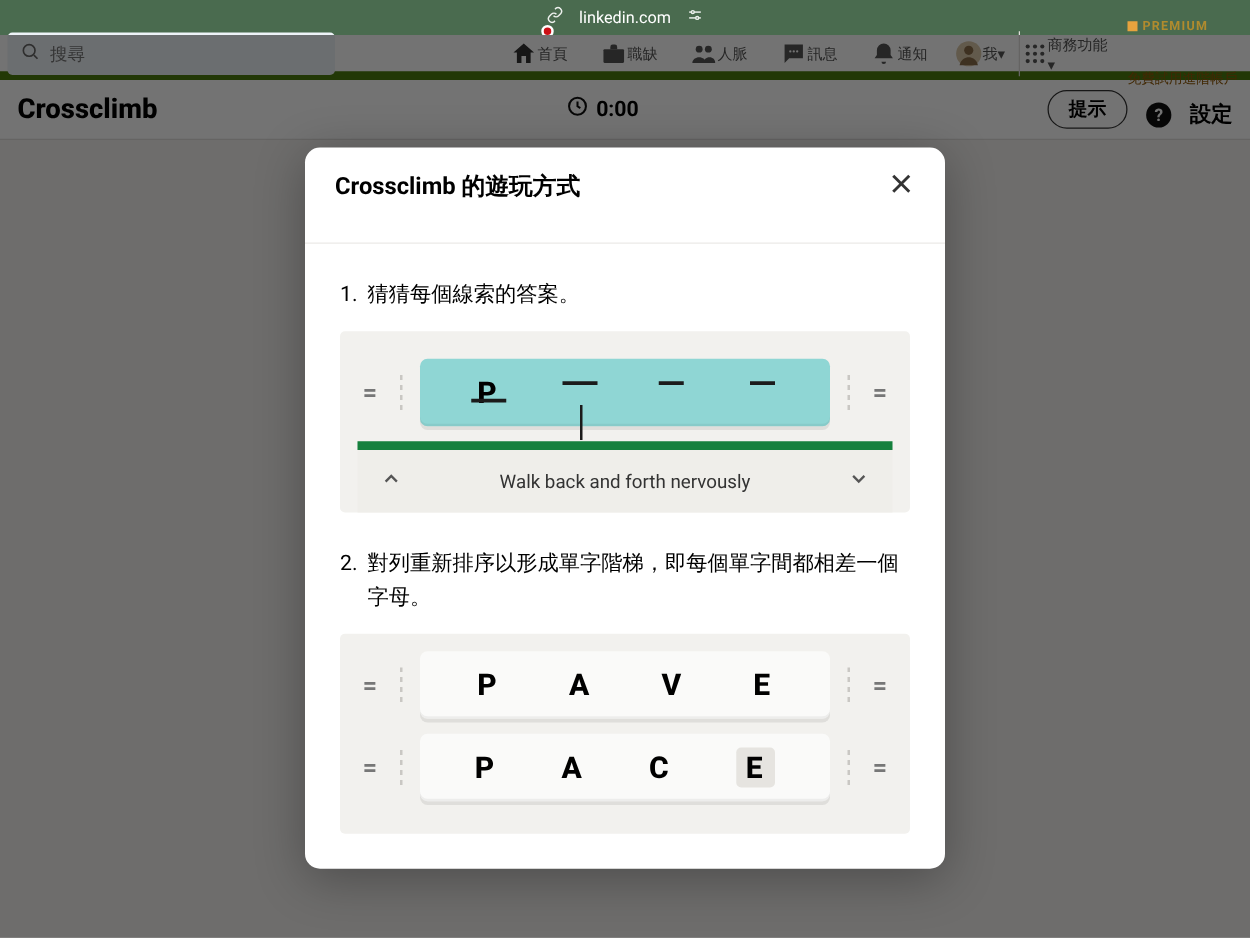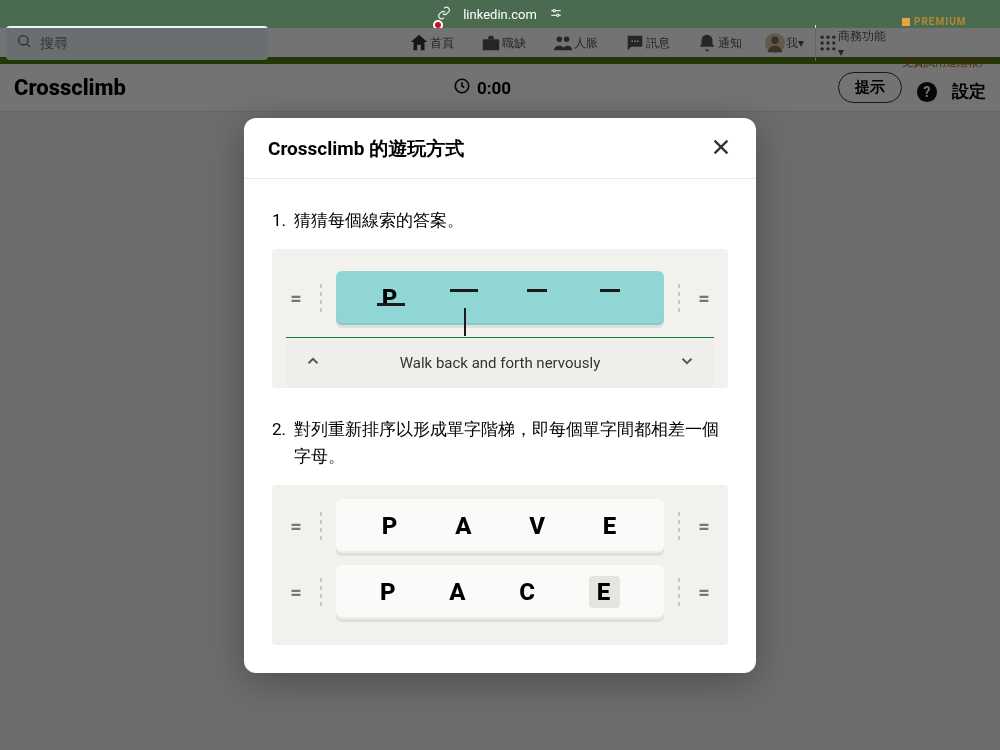--- a/index.html
+++ b/index.html
@@ -72,21 +72,21 @@
     
     top:28px;
   }
   .modal {
     position:absolute; left:50%; top:118px; transform:translateX(-50%);
     width:512px; background:#fff; border-radius:12px; box-shadow:0 8px 40px rgba(0,0,0,.3);
     padding-bottom: 0; overflow:hidden;
   }
   .modal-head {
     display:flex; align-items:center; justify-content:space-between;
-    padding:18px 24px 16px 24px; border-bottom:1px solid #eceae7;
+    padding:18px 24px 32px 24px; border-bottom:1px solid #eceae7;
   }
   .modal-title { font-weight:700; font-size:19px; }
   .modal-close { cursor:pointer; }
   .modal-body { padding: 28px 28px 0 28px; max-height: 500px; overflow:hidden;}
   .step { margin-bottom: 28px; }
   .step-row { display:flex; gap:8px; font-size:17px; line-height:1.55; margin-bottom:16px;}
   .step-num { flex:0 0 auto; }
   .step-text { flex:1; }
   .illus {
     background:#f2f1ee; border-radius:4px; padding:14px 14px;
@@ -105,21 +105,21 @@
   .answer.white { background:#fafaf9; }
   .slot { width:40px; text-align:center; position:relative; }
   .slot .underline {
     position:absolute; left:6px; right:6px; bottom:6px; height:3px; background:#1b1b1b;
   }
   .slot.narrow .underline { left:10px; right:10px; }
   .cursor { position:absolute; left:50%; top:10px; width:2px; height:28px; background:#1b1b1b; }
   .clue-row {
     display:flex; align-items:center; justify-content:space-between;
     padding:14px 18px; font-size:15px; color:#333; margin-top:6px;
-    background:#efeeea; border-top:1px solid #15803d;
+    background:#efeeea; border-top:7px solid #15803d;
   }
   .chev { color:#555; }
   .hi {
     display:inline-block; background:#e6e4e0; border-radius:4px; padding:2px 8px;
   }
   
   .page-behind { filter: none; }
   .caret-down { display:inline-block; }
 </style>
 </head>

